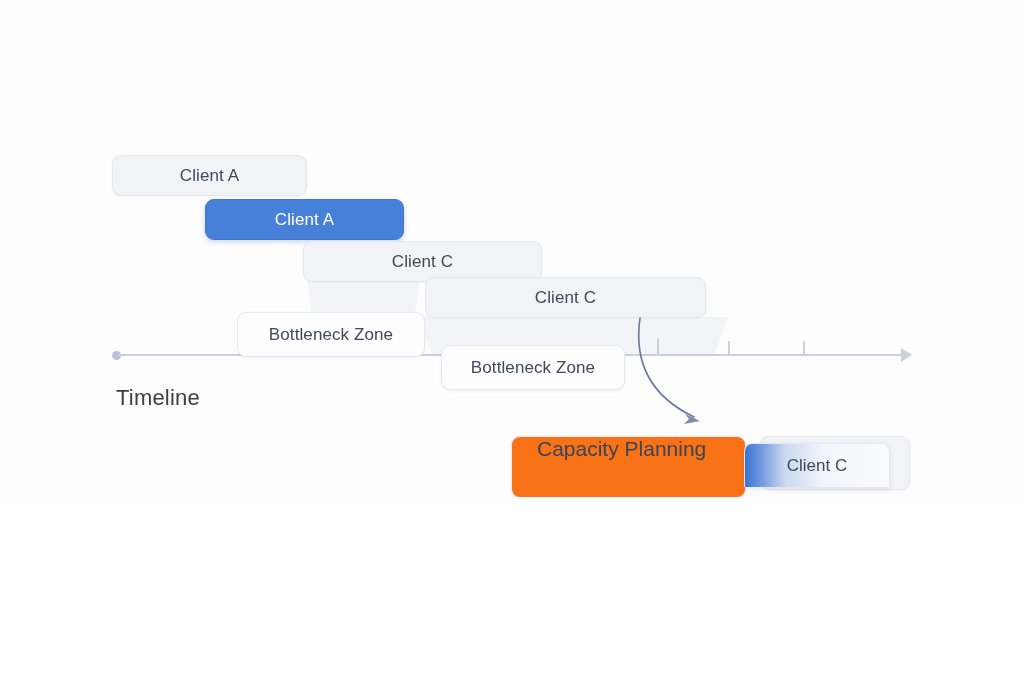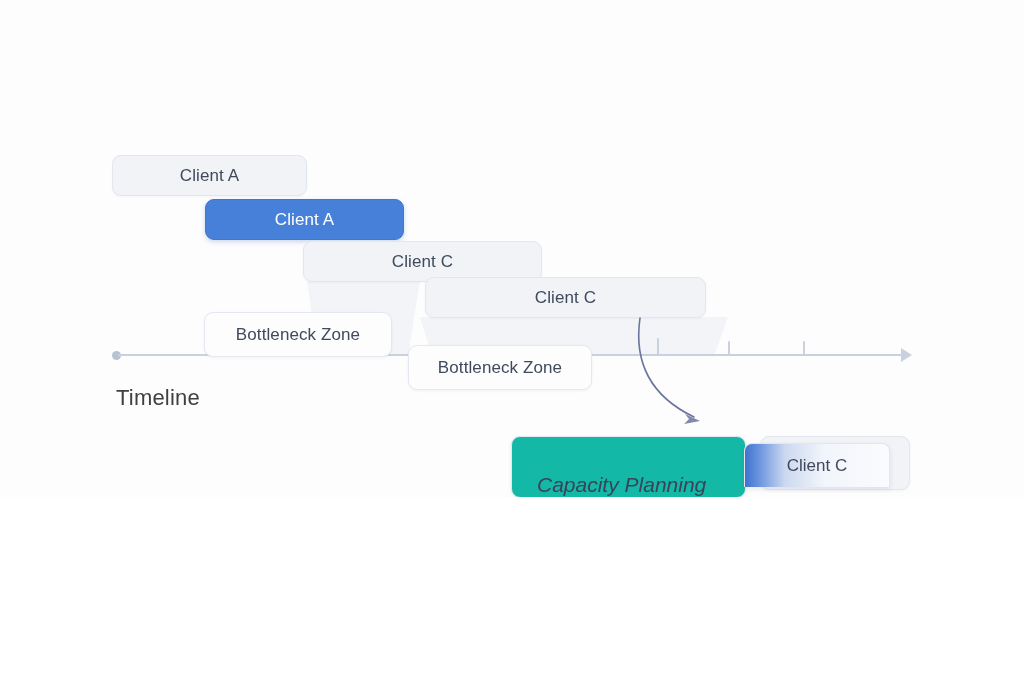--- a/index.html
+++ b/index.html
@@ -37,20 +37,21 @@
   .card.task {
     background: #f1f3f7;
     border: 1px solid #e2e6ee;
     box-shadow: 0 1px 2px rgba(45,60,90,.045);
   }
   
   .card.white {
     background: #fdfdfe;
     border: 1px solid #e4e8f0;
     box-shadow: 0 1px 3px rgba(45,60,90,.06);
+    margin-left: 33px;
   }
   
   .card.accent {
     background: #4680d8;
     border: 1px solid #4077cf;
     color: #ffffff;
     box-shadow: 0 2px 5px rgba(60,100,180,.25);
   }
 
   
@@ -84,30 +85,29 @@
 
   
   #capacity-card {
     position: absolute;
     left: 511px;
     top: 436px;
     width: 235px;
     height: 62px;
     box-sizing: border-box;
     display: flex;
-    align-items: flex-end;
+    align-items: flex-start;
     padding-left: 25px;
-    background: #14b8a6;
+    background: #f97316;
     border: 1px solid #e4e8f0;
     border-radius: 9px;
     box-shadow: 0 1px 4px rgba(45,60,90,.07);
     font-size: 21px;
     color: #39435a;
     white-space: nowrap;
-    font-style: italic;
   }
   #behind-card {
     position: absolute;
     left: 760px;
     top: 436px;
     width: 148px;
     height: 52px;
     background: #f1f3f7;
     border: 1px solid #e2e6ee;
     border-radius: 9px;

